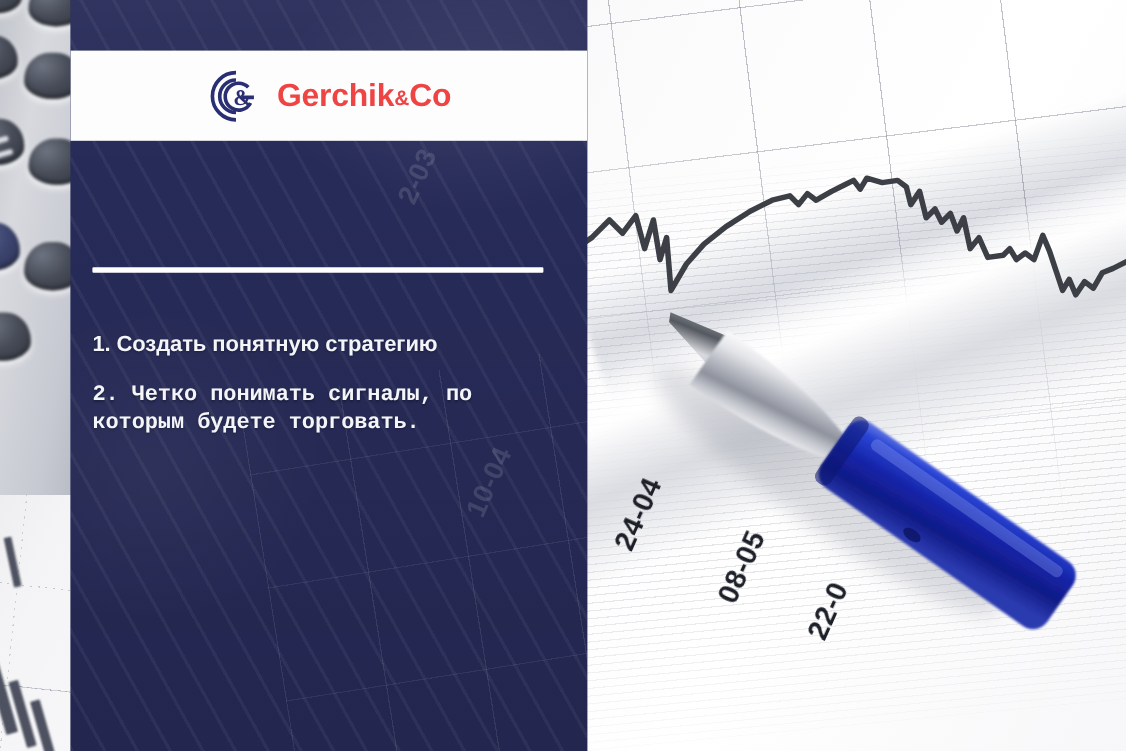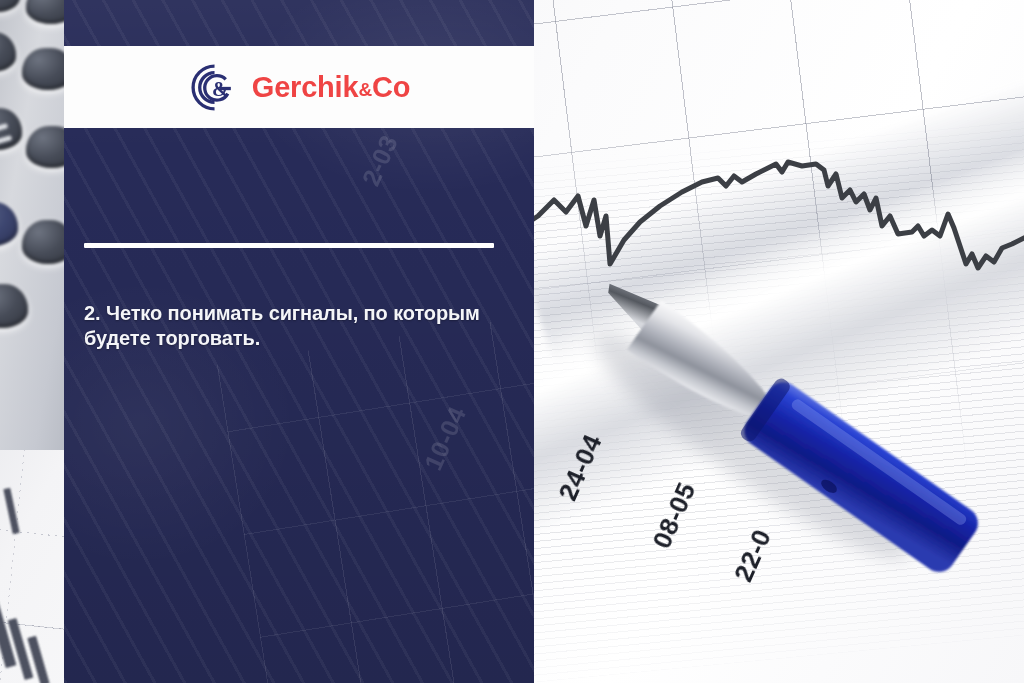--- a/index.html
+++ b/index.html
@@ -275,20 +275,21 @@
         </g>
         <text x="47" y="66" font-family="Liberation Serif, serif" font-size="40" font-weight="700" fill="#2a2f73">&amp;</text>
       </svg>
       <div class="logo-word"><span>Gerchik</span><span class="amp">&amp;</span><span>Co</span></div>
     </div>
 
 
     <div class="divider"></div>
 
     <div class="list">
+      <p class="item">1. Создать понятную стратегию</p>
       <p class="item">2. Четко понимать сигналы, по которым будете торговать.</p>
     </div>
   </div>
 
   <div>
     <span style="position:absolute;left:546px;top:452px;transform:rotate(-66deg);font-weight:700;font-size:26px;color:#1d2029;letter-spacing:.5px;filter:blur(.35px);">24-04</span>
     <span style="position:absolute;left:640px;top:500px;transform:rotate(-66deg);font-weight:700;font-size:26px;color:#1d2029;letter-spacing:.5px;filter:blur(.35px);">08-05</span>
     <span style="position:absolute;left:726px;top:540px;transform:rotate(-66deg);font-weight:700;font-size:26px;color:#1d2029;letter-spacing:.5px;filter:blur(.4px);">22-0</span>
   </div>
 

